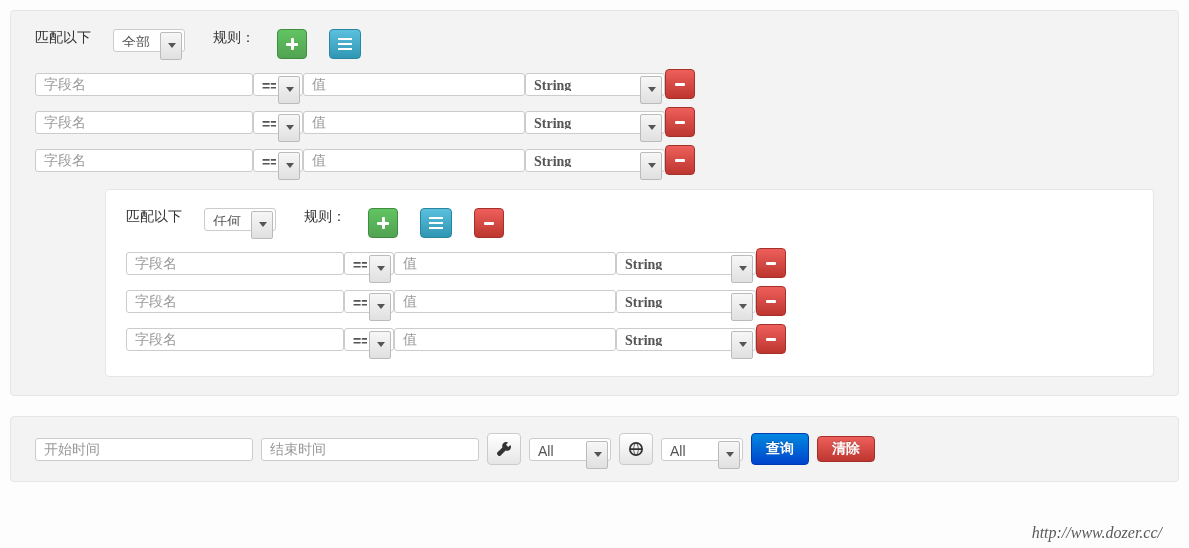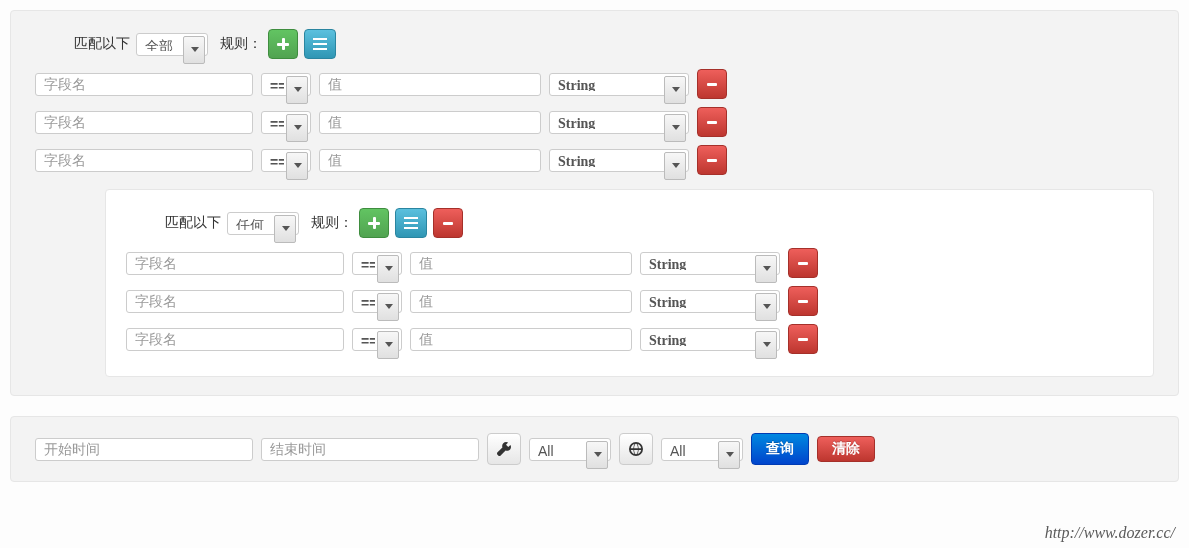--- a/index.html
+++ b/index.html
@@ -22,31 +22,28 @@
   .inner-panel {
     background: #fff;
     border: 1px solid #e6e6e6;
     border-radius: 4px;
     padding: 18px 20px 14px 20px;
     margin-top: 14px;
     margin-left: 70px;
   }
   .header-row {
     display: flex;
-    align-items: center;
-    gap: 6px;
+    gap: 22px;
     margin-bottom: 10px;
     font-size: 14px;
     color: #333;
-    margin-left: 39px;
   }
   .rule-row {
     display: flex;
     align-items: center;
-    gap: 8px;
     margin-bottom: 8px;
   }
   input[type=text], select {
     height: 23px;
     border: 1px solid #ccc;
     border-radius: 3px;
     padding: 4px 8px;
     font-size: 14px;
     color: #555;
     background: #fff;
@@ -133,21 +130,21 @@
   .plus-icon::before{left:0;top:4.5px;width:12px;height:3px;}
   .plus-icon::after{left:4.5px;top:0;width:3px;height:12px;}
 
   .bottom-row { display:flex; align-items:center; gap:8px; }
   .class-input { width:218px; }
   .time-input { width:218px; }
   .small-select { width:82px; }
 
   .watermark {
     position: fixed;
-    right: 14px;
+    right: 27px;
     bottom: 6px;
     color: #5a5a5a;
     font-size: 16px;
     font-style: italic;
     font-family: "Times New Roman", serif;
   }
 </style>
 </head>
 <body>
 

